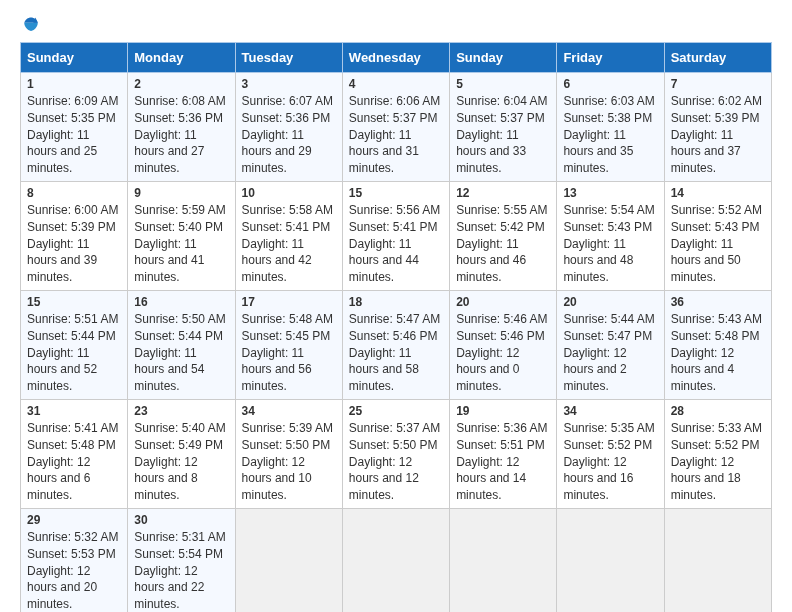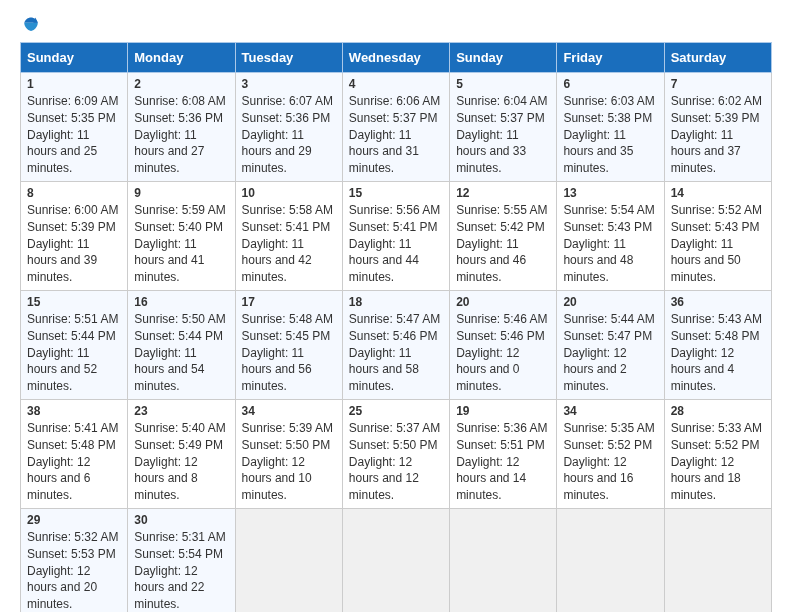--- a/index.html
+++ b/index.html
@@ -215,21 +215,21 @@
         <span class="day-num">20</span>
         <span class="cell-text">Sunrise: 5:44 AM<br>Sunset: 5:47 PM<br>Daylight: 12 hours and 2 minutes.</span>
       </td>
         <td>
         <span class="day-num">36</span>
         <span class="cell-text">Sunrise: 5:43 AM<br>Sunset: 5:48 PM<br>Daylight: 12 hours and 4 minutes.</span>
       </td>
       </tr>
       <tr>
         <td>
-        <span class="day-num">38</span>
+        <span class="day-num">31</span>
         <span class="cell-text">Sunrise: 5:41 AM<br>Sunset: 5:48 PM<br>Daylight: 12 hours and 6 minutes.</span>
       </td>
         <td>
         <span class="day-num">23</span>
         <span class="cell-text">Sunrise: 5:40 AM<br>Sunset: 5:49 PM<br>Daylight: 12 hours and 8 minutes.</span>
       </td>
         <td>
         <span class="day-num">34</span>
         <span class="cell-text">Sunrise: 5:39 AM<br>Sunset: 5:50 PM<br>Daylight: 12 hours and 10 minutes.</span>
       </td>

